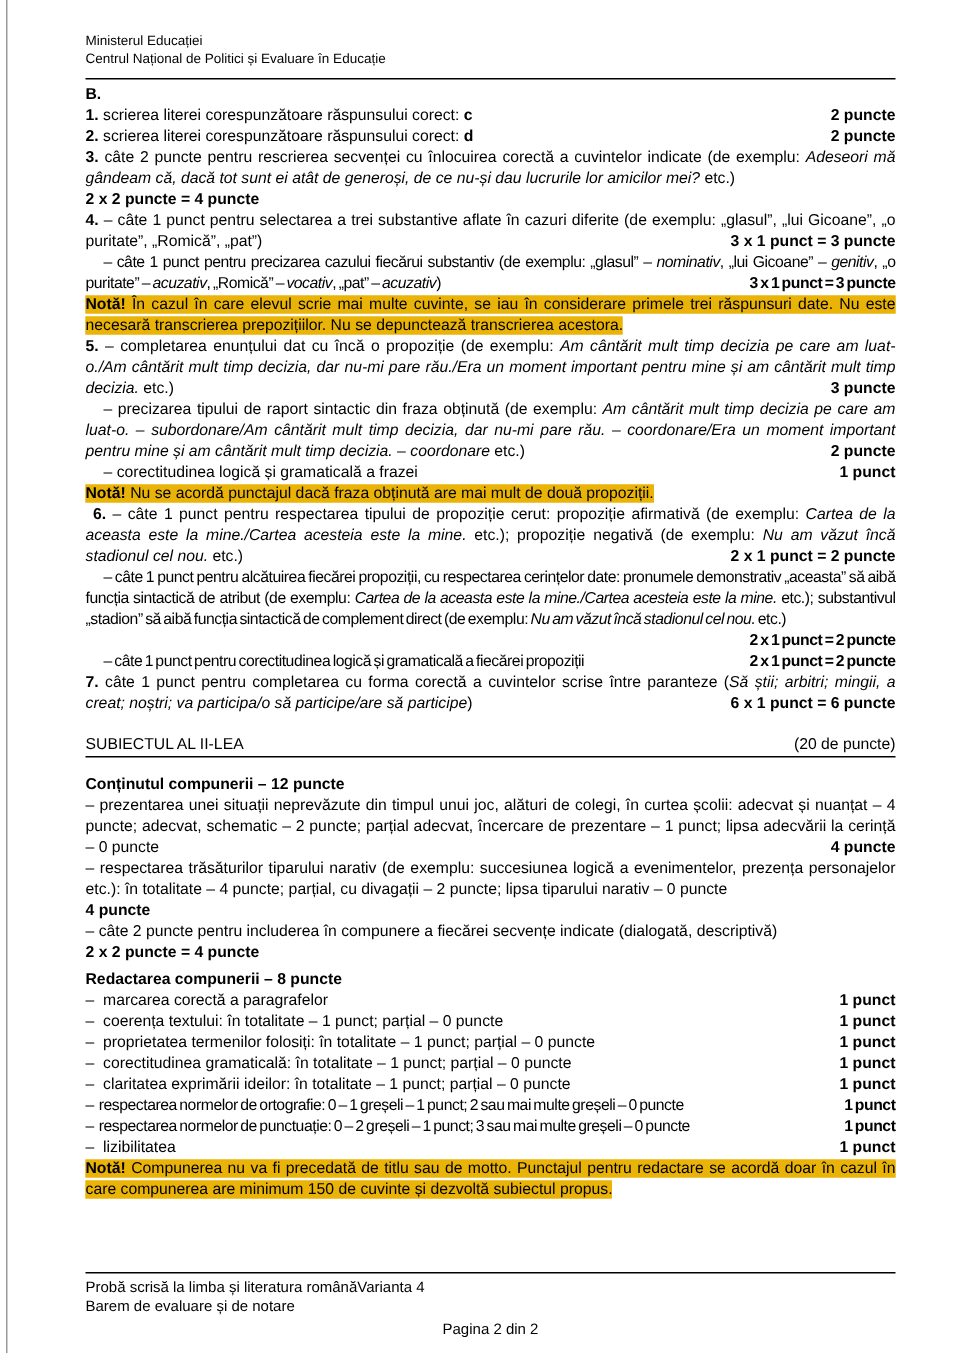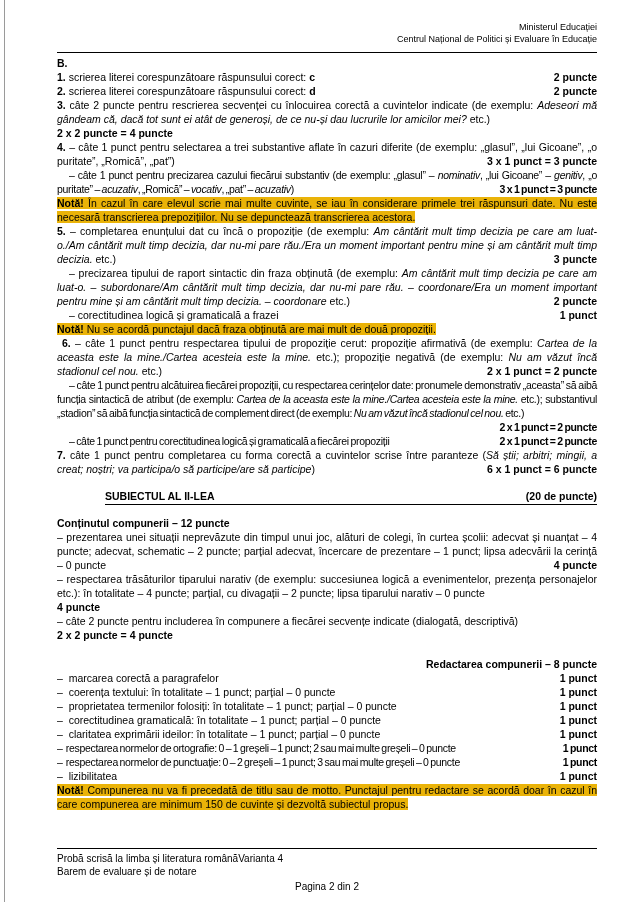--- a/index.html
+++ b/index.html
@@ -4,36 +4,36 @@
 <style>
   * { margin:0; padding:0; box-sizing:border-box; }
   html,body { background:#ffffff; }
   .page {
     position:relative; width:641px; height:902px; background:#ffffff;
     font-family:"Liberation Sans","DejaVu Sans",sans-serif;
     font-size:10.5px; line-height:14px; color:#000; overflow:hidden;
   }
   .edge { position:absolute; left:4px; top:0; height:100%; width:1px; background:#9a9a9a; }
   .content { position:absolute; left:57px; top:22px; width:540px; }
-  .hdr { text-align:right; font-size:9px; line-height:11.5px; }
+  .hdr { text-align:left; font-size:9px; line-height:11.5px; }
   .hdr-rule { border-top:1.6px solid #000; margin-top:7px; margin-bottom:3px; }
   .para { text-align:justify; }
   .para::after { content:""; display:block; clear:both; }
   .pts { float:right; font-weight:700; padding-left:6px; }
   .pts-line { text-align:left; font-weight:700; }
   .b { font-weight:700; }
   .i { font-style:italic; }
   .indent { text-indent:12px; }
   .indent-sm { text-indent:5px; }
   .tight { letter-spacing:-0.3px; word-spacing:-1px; }
   .note span { background:#eab308; }
-  .subj { display:flex; justify-content:space-between; font-weight:700;
-          border-bottom:1.6px solid #000; margin-top:13px; padding-bottom:1px;margin-left:48px; }
+  .subj { display:flex; justify-content:space-between; font-weight:400;
+          border-bottom:1.6px solid #000; margin-top:13px; padding-bottom:1px; }
   .sec-title { font-weight:700; margin-top:11px; }
-  .sec-title2 { font-weight:700; margin-top:15px;text-align:right; }
+  .sec-title2 { font-weight:700; margin-top:4px; }
   .footer { position:absolute; left:57px; top:848px; width:540px;
             border-top:1.6px solid #000; padding-top:3px; font-size:10px; line-height:13px; }
   .f-row { display:flex; }
   .f-center { text-align:center; margin-top:2px; }
 </style>
 </head>
 <body>
 
 <div class="page">
   <div class="edge"></div>

